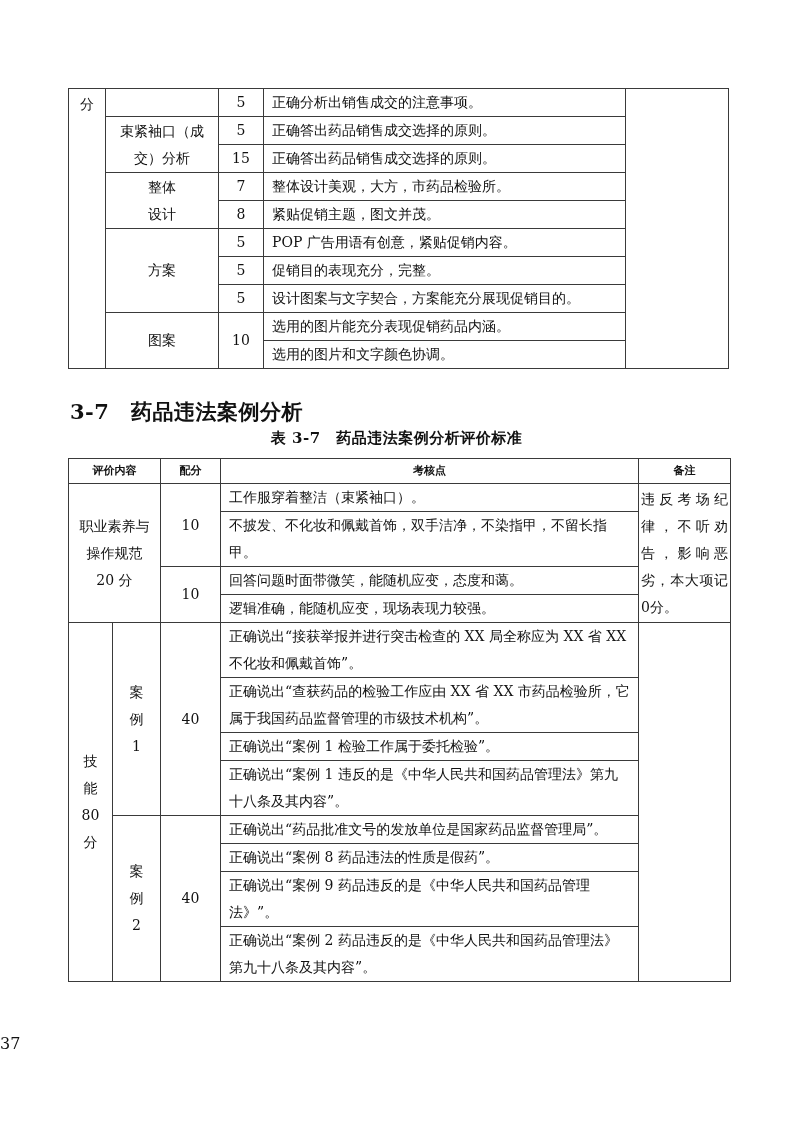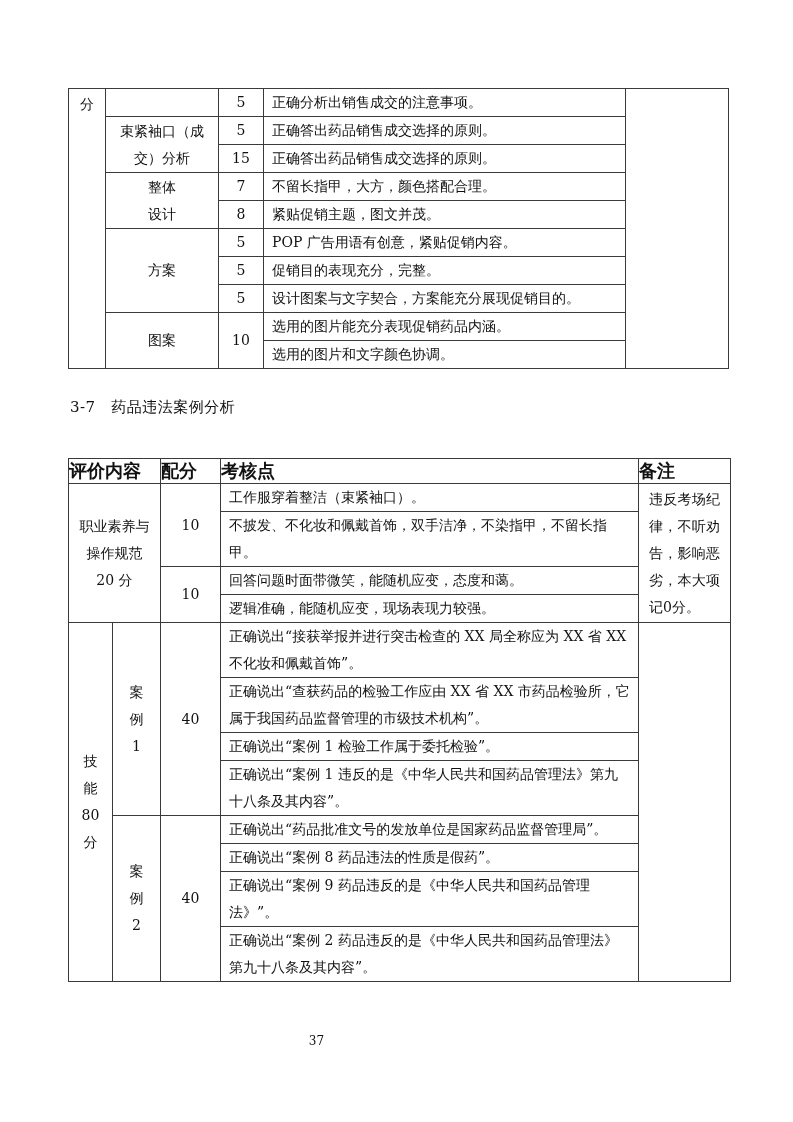--- a/index.html
+++ b/index.html
@@ -21,47 +21,47 @@
     overflow:hidden;
   }
 
   
   .t1{position:absolute;left:68px;top:88px;width:660px;}
   .t1 td{height:26px;}
 
   
   .t2{position:absolute;left:68px;top:458px;width:662px;}
   .t2 .th{
-    font-weight:bold;text-align:left;height:24px;line-height:24px;font-size:18px;
+    font-weight:bold;text-align:center;height:24px;line-height:24px;font-size:11px;
   }
   .t2 .point{height:26px;}
 
   .stub{vertical-align:top;text-align:center;padding-top:2px;}
   .cat{text-align:center;white-space:pre-line;}
   .score{text-align:center;font-family:"DejaVu Serif","Liberation Serif",serif;}
   .point{text-align:left;padding:0 8px;}
   .remark-blank{background:#fff;}
   .remark-text{
     text-align:justify;
     vertical-align:middle;
-    padding:0 10px;
+    padding:0 2px;
     white-space:pre-line;
   }
 
   .heading{
     position:absolute;left:70px;top:398px;
-    font-size:15px;font-weight:normal;letter-spacing:0.5px;
+    font-size:21px;font-weight:bold;letter-spacing:0.5px;
   }
   .caption{
     position:absolute;left:0;top:429px;width:793px;
     text-align:center;font-size:15px;font-weight:bold;letter-spacing:0.5px;
   }
   .pagenum{
     position:absolute;left:0;top:1034px;width:633px;
-    text-align:center;font-size:12px;
+    text-align:left;font-size:16px;
   }
 </style>
 </head>
 <body>
 
 <div class="page">
 
   <table class="t1">
     <colgroup>
       <col style="width:37px">
@@ -85,21 +85,21 @@
       <td class="point">正确答出药品销售成交选择的原则。</td>
     </tr>
     <tr>
       <td class="score">15</td>
       <td class="point">正确答出药品销售成交选择的原则。</td>
     </tr>
     <tr>
       <td rowspan="2" class="cat">整体
 设计</td>
       <td class="score">7</td>
-      <td class="point">不留长指甲，大方，颜色搭配合理。</td>
+      <td class="point">整体设计美观，大方，市药品检验所。</td>
     </tr>
     <tr>
       <td class="score">8</td>
       <td class="point">紧贴促销主题，图文并茂。</td>
     </tr>
     <tr>
       <td rowspan="3" class="cat">方案</td>
       <td class="score">5</td>
       <td class="point">POP 广告用语有创意，紧贴促销内容。</td>
     </tr>
@@ -116,20 +116,21 @@
       <td rowspan="2" class="score">10</td>
       <td class="point">选用的图片能充分表现促销药品内涵。</td>
     </tr>
     <tr>
       <td class="point">选用的图片和文字颜色协调。</td>
     </tr>
   </tbody>
     </table>
 
   <div class="heading">3-7　药品违法案例分析</div>
+  <div class="caption">表 3-7　药品违法案例分析评价标准</div>
 
   <table class="t2">
     <colgroup>
       <col style="width:44px">
         <col style="width:48px">
         <col style="width:60px">
       <col style="width:418px">
         <col style="width:92px">
     </colgroup>
     <tbody>

